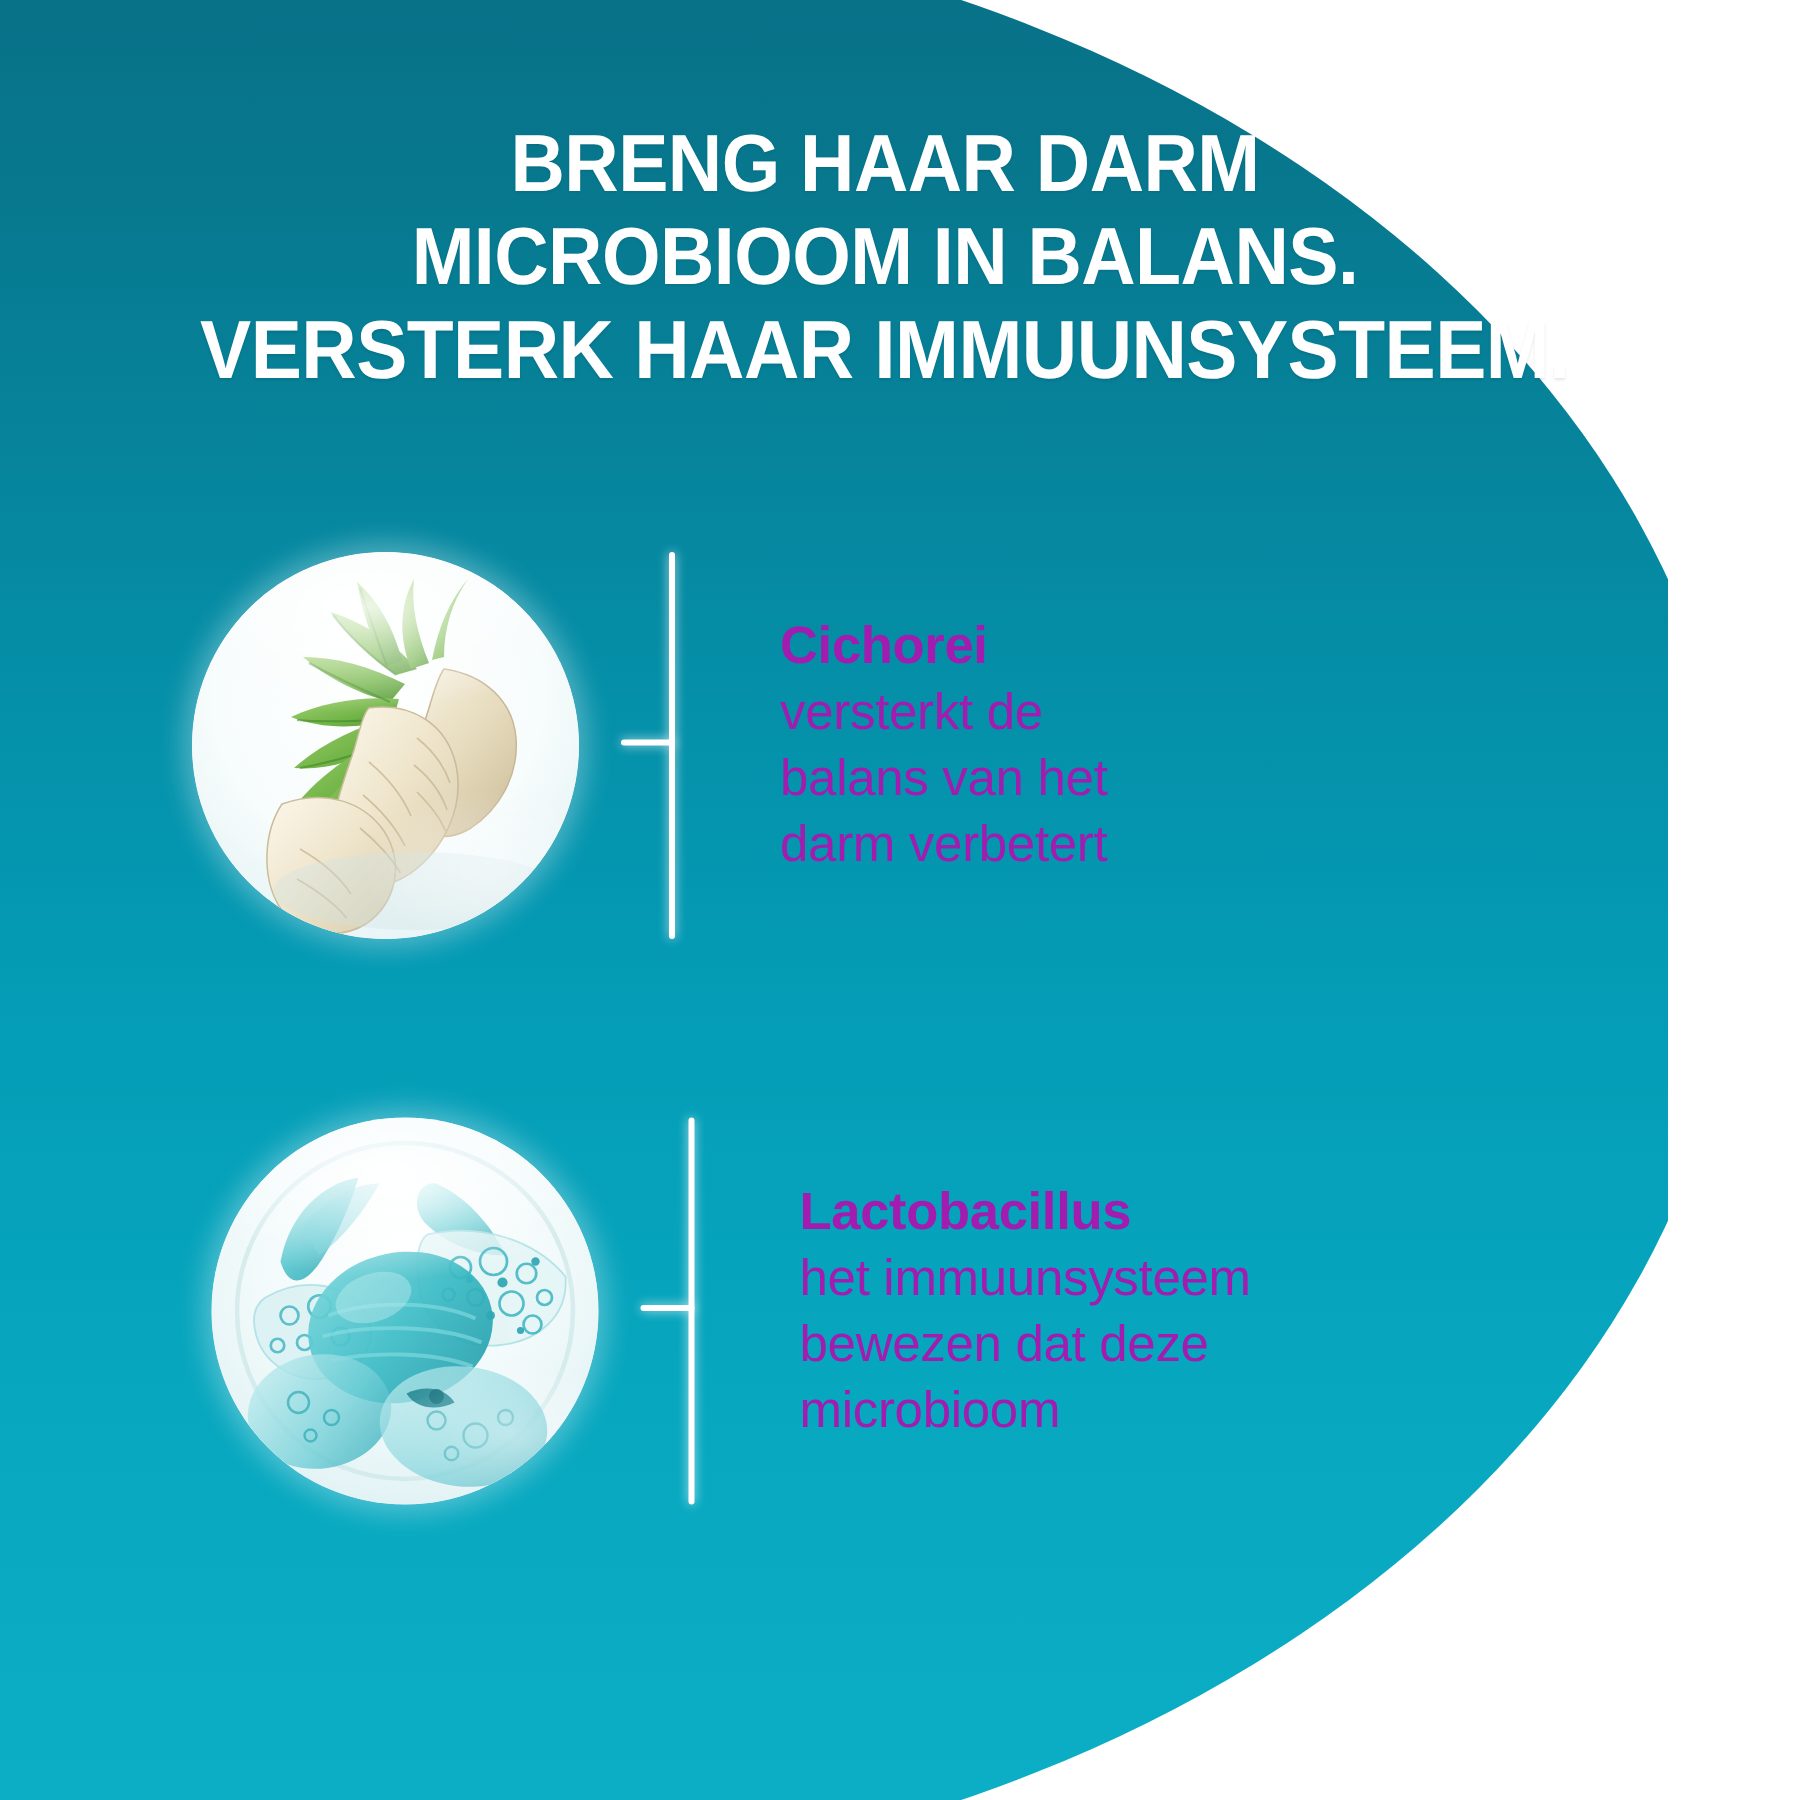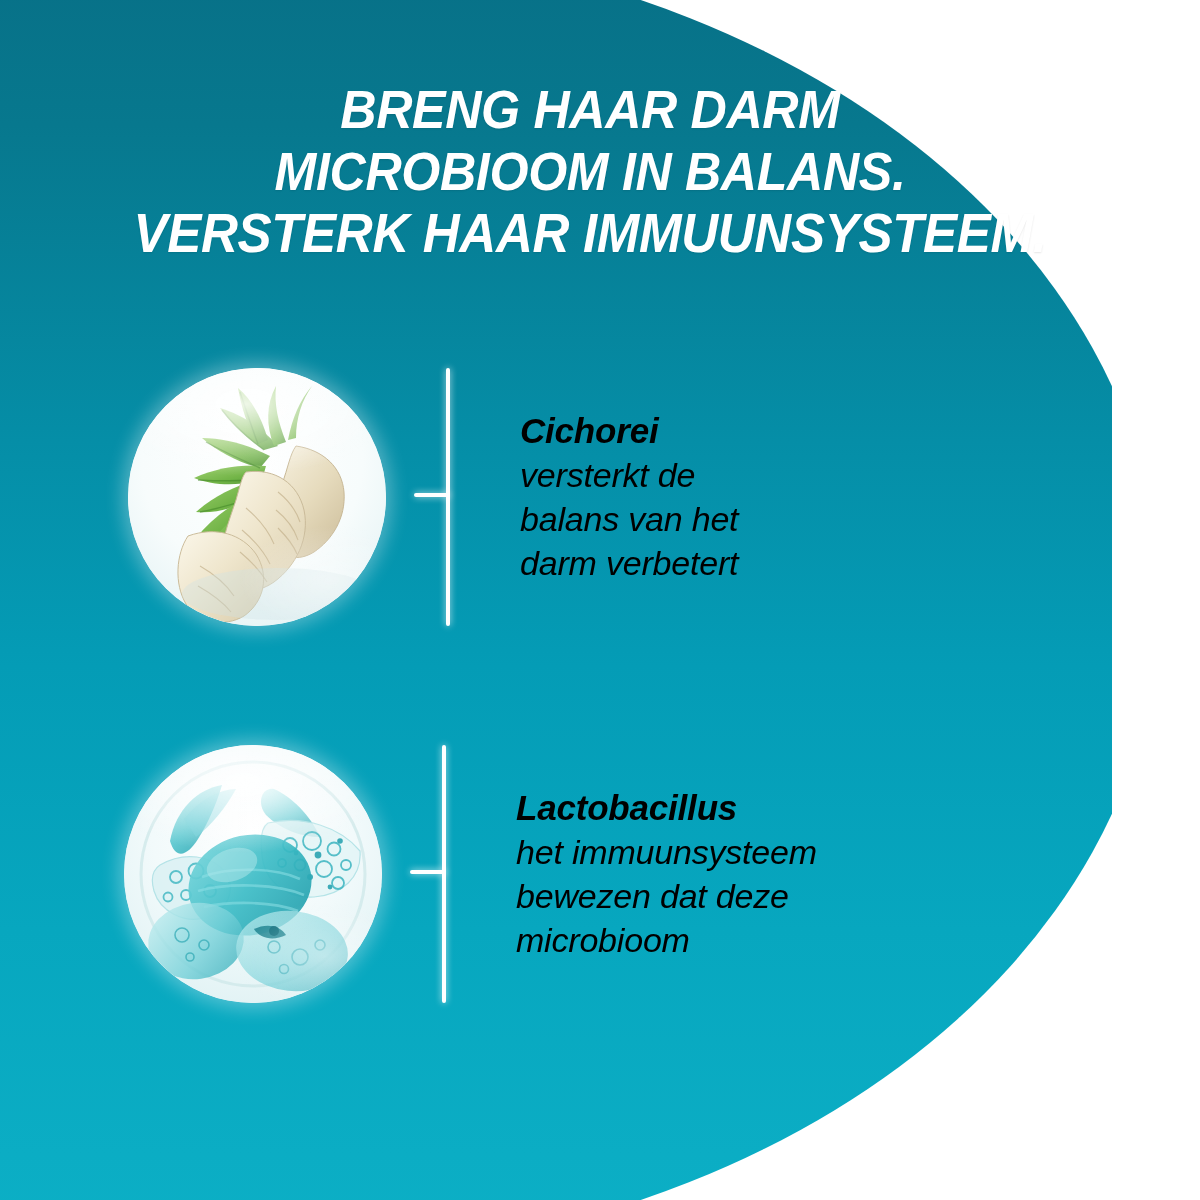--- a/index.html
+++ b/index.html
@@ -9,21 +9,20 @@
     background:#ffffff;
     font-family:"Liberation Sans", sans-serif;
     overflow:hidden;
   }
 
   #stage {
     position:relative;
     width:1112px; height:1200px;
     background:#ffffff;
     overflow:hidden;
-    font-style:italic;
   }
 
   
   .bg-shape {
     position:absolute;
     left:0; top:0;
     width:1200px; height:1200px;
     background:#ffffff;
     z-index:0;
   }
@@ -66,21 +65,21 @@
   .headline .hl-line.l3 { font-size:55px; }
 
   
   .feature {
     position:absolute;
     z-index:5;
     display:flex;
     align-items:center;
   }
   .feature.f1 { left:128px; top:368px; }
-  .feature.f2 { left:124px; top:745px; }
+  .feature.f2 { left:141px; top:745px; }
 
   
   .petri {
     position:relative;
     width:258px; height:258px;
     border-radius:50%;
     flex:0 0 auto;
     overflow:hidden;
     background:#eef7f8;
     box-shadow:0 0 18px 6px rgba(255,255,255,0.30);
@@ -129,21 +128,21 @@
     left:28px; top:125px;
     width:36px; height:4px;
     background:#ffffff;
     box-shadow:0 0 7px rgba(255,255,255,0.75);
     border-radius:2px;
   }
 
   
   .feat-text {
     margin-left:44px;
-    color:#000000;
+    color:#a21caf;
     max-width:520px;
   }
   .feat-title {
     font-size:35px;
     font-weight:bold;
     line-height:44px;
     letter-spacing:-0.2px;
     display:block;
   }
   .feat-desc {

